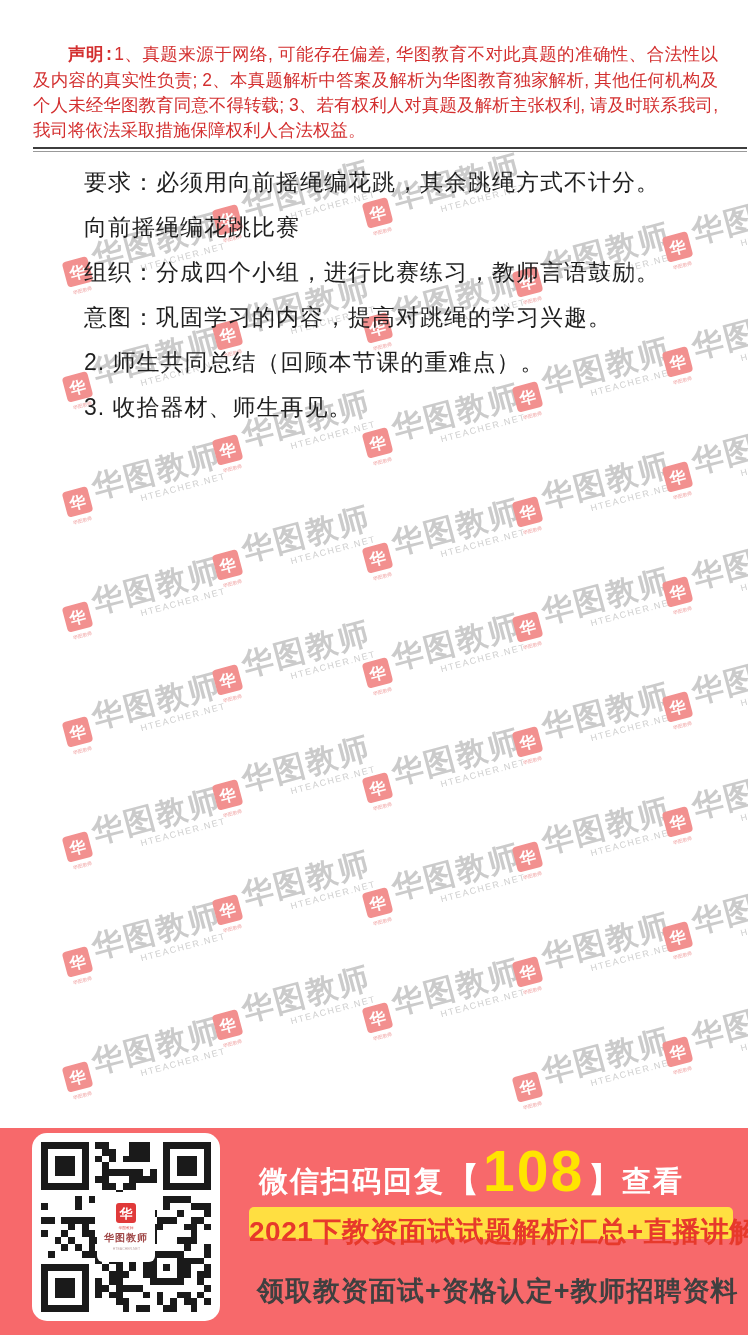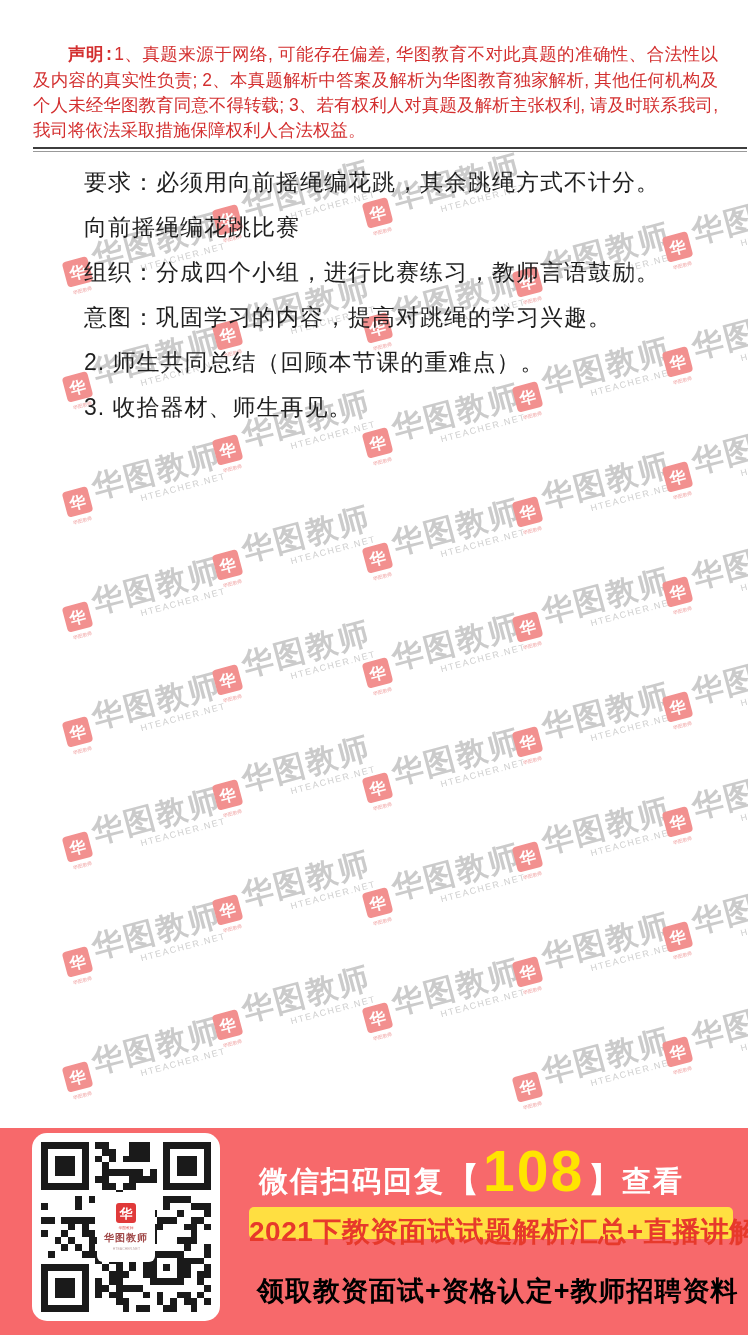--- a/index.html
+++ b/index.html
@@ -55,21 +55,21 @@
       color:#fff;font-weight:bold;}
   .bl1-txt{font-size:29px;letter-spacing:2px;line-height:60px;}
   .bl1-bracket{font-size:33px;margin:0 1px;}
   .bl1-code{font-size:57px;font-weight:800;color:var(--code-yellow);letter-spacing:2px;
       margin:0 3px;}
   .banner-line2{position:absolute;left:0;top:79px;width:484px;height:32px;
       background:var(--band-yellow);border-radius:5px;text-align:center;}
   .bl2-txt{font-size:28px;font-weight:bold;color:var(--band-red);line-height:50px;
       letter-spacing:0.5px;white-space:nowrap;}
   .banner-line3{position:absolute;left:8px;top:138px;width:476px;}
-  .bl3-txt{font-size:27px;font-weight:bold;color:#000000;line-height:50px;letter-spacing:1px;
+  .bl3-txt{font-size:27px;font-weight:bold;color:#404040;line-height:50px;letter-spacing:1px;
       white-space:nowrap;}
 </style>
 </head>
 <body>
 
 <div class="page">
 
   <div class="wm-layer">
   <div class="wm" style="left: 64px; top: 247px;">
     <div class="wm-left">

